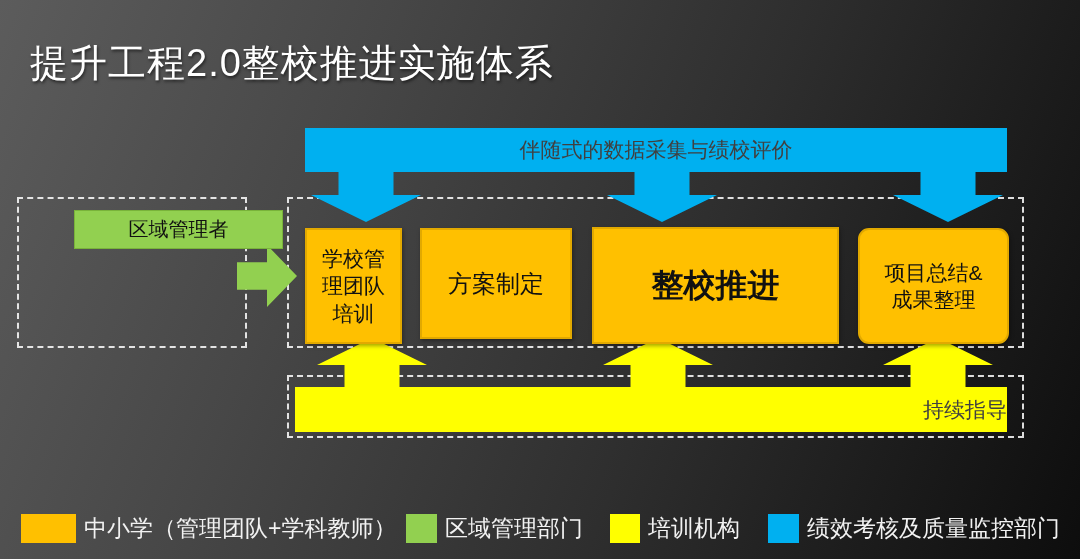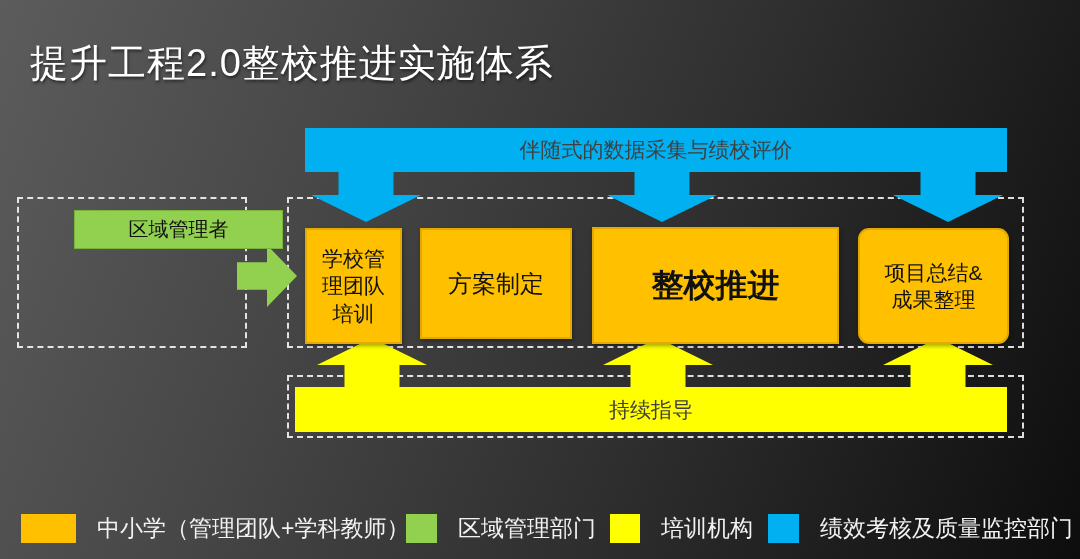--- a/index.html
+++ b/index.html
@@ -16,21 +16,21 @@
     font-size:38px;font-weight:normal;color:#ffffff;
     letter-spacing:1px;
     text-shadow:1px 2px 3px rgba(0,0,0,.55);
     z-index:5;
   }
   .banner{
     display:flex;align-items:center;justify-content:center;
     color:#404040;font-size:21px;z-index:2;
   }
   .banner.blue{left:305px;top:128px;width:702px;height:44px;background:#00B0F0;}
-  .banner.yellow{left:295px;top:387px;width:712px;height:45px;background:#FFFF00;}
+  .banner.yellow{left:295px;top:387px;width:712px;height:45px;background:#FFFF00;justify-content:flex-end;}
   .dashedbox{border:2px dashed rgba(255,255,255,.85);z-index:1;}
   .dash-left{left:17px;top:197px;width:226px;height:147px;}
   .dash-main{left:287px;top:197px;width:733px;height:147px;}
   .dash-bottom{left:287px;top:375px;width:733px;height:59px;}
   .gbox{
     left:30px;width:207px;height:37px;background:#92D050;
     border:1px solid #79b33a;
     display:flex;align-items:center;justify-content:center;
     color:#111;font-size:20px;z-index:4;margin-left:44px;
   }
@@ -47,21 +47,21 @@
   }
   .arrow-up{
     width:110px;height:52px;background:#FFFF00;z-index:3;
     clip-path:polygon(50% 0,100% 52%,75% 52%,75% 100%,25% 100%,25% 52%,0 52%);
   }
   .arrow-right{
     left:237px;top:245px;width:60px;height:62px;background:#92D050;z-index:3;
     clip-path:polygon(0 28%,50% 28%,50% 0,100% 50%,50% 100%,50% 72%,0 72%);
   }
   .legend-item{
-    top:513px;display:flex;align-items:center;gap:21px;height:30px;z-index:5;
+    top:513px;display:flex;align-items:center;gap:8px;height:30px;z-index:5;
   }
   .swatch{height:29px;display:inline-block;}
   .legend-label{color:#f2f2f2;font-size:23px;white-space:nowrap;}
 </style>
 </head>
 <body>
 
 <div class="slide">
 
   <div class="abs title">提升工程2.0整校推进实施体系</div>

